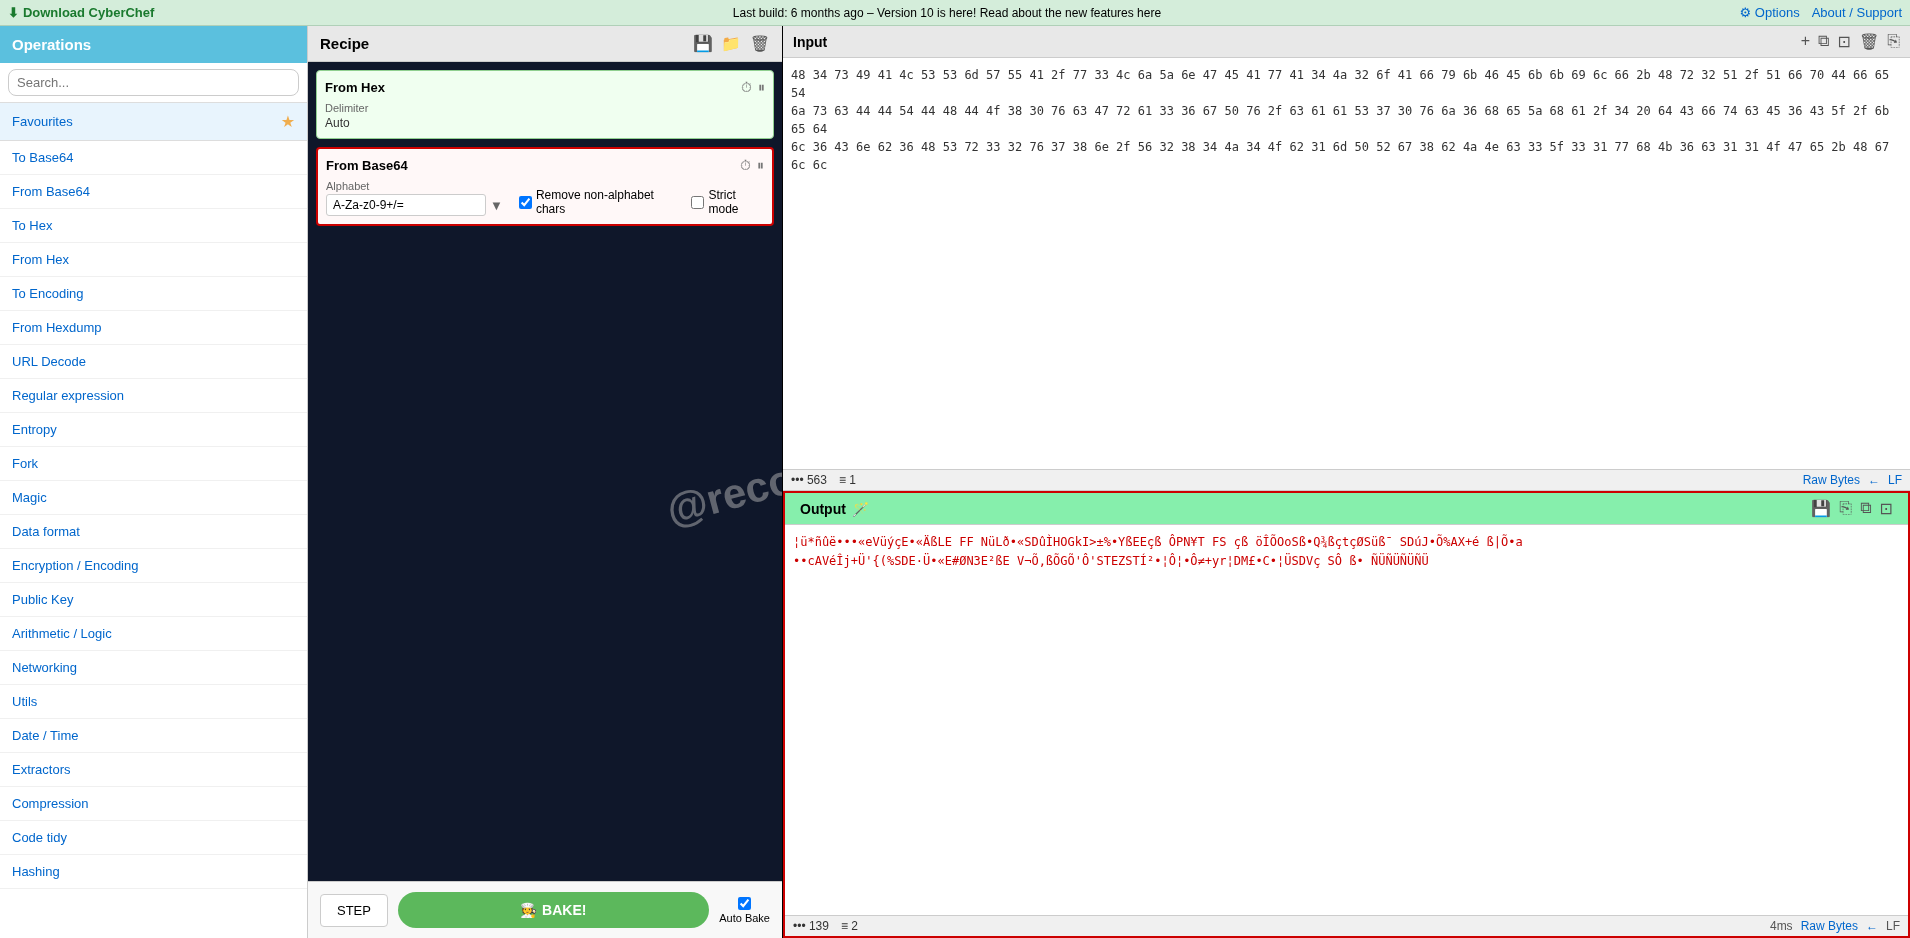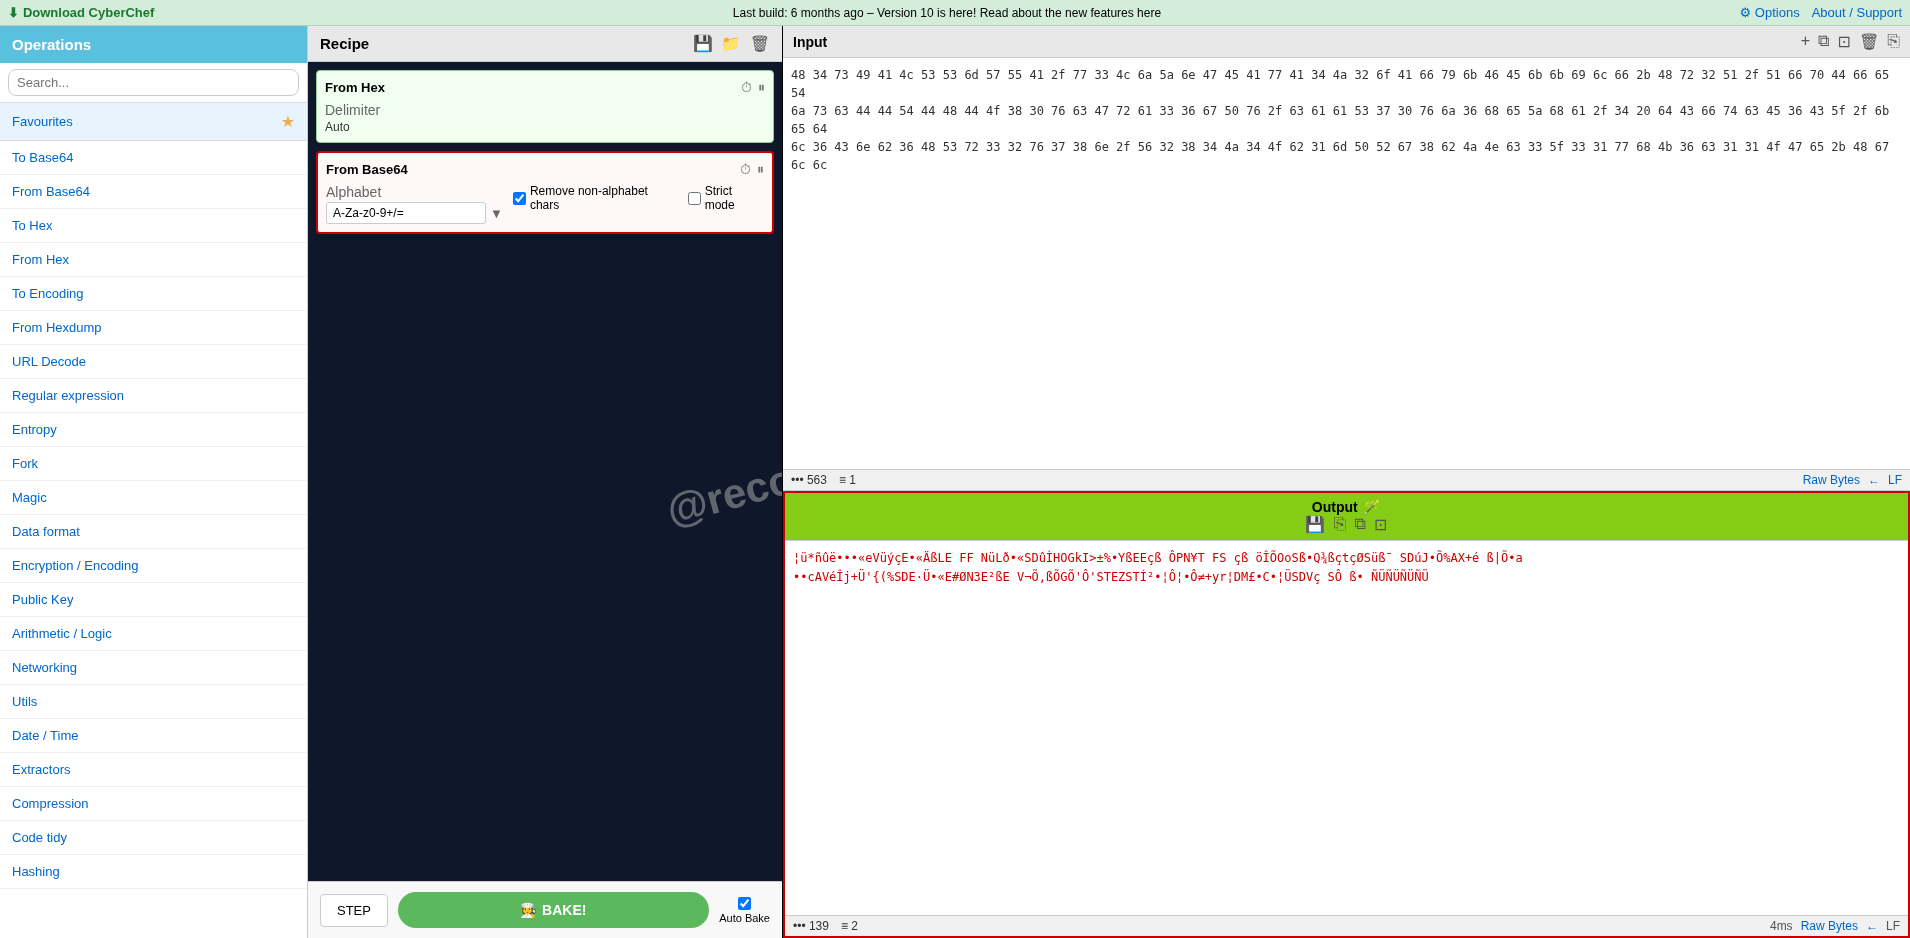--- a/index.html
+++ b/index.html
@@ -79,24 +79,24 @@
     
     .recipe-card-active {
       background: #fff8f8; border: 2px solid #cc0000;
       border-radius: 4px; margin-bottom: 8px; padding: 8px;
     }
     .recipe-card-active .recipe-card-header {
       display: flex; align-items: center; justify-content: space-between;
       margin-bottom: 6px;
     }
 
-    .field-label { font-size: 14px; color: #666; margin-bottom: 2px; }
+    .field-label { font-size: 11px; color: #666; margin-bottom: 2px; }
     .field-value { font-size: 12px; color: #333; }
 
-    .alphabet-row { display: flex; align-items: flex-start; gap: 10px; margin-top: 4px; }
+    .alphabet-row { display: flex; align-items: flex-end; gap: 16px; margin-top: 4px; }
     .alphabet-select {
       padding: 3px 6px; border: 1px solid #ccc; border-radius: 3px;
       font-size: 12px; width: 160px; background: #fff;
     }
     .checkbox-label { display: flex; align-items: center; gap: 4px; font-size: 12px; cursor: pointer; }
     .checkbox-label input { cursor: pointer; }
 
     
     #watermark {
       position: absolute; left: 308px; top: 200px;
@@ -153,21 +153,21 @@
     }
     #output-statusbar {
       display: flex; align-items: center; justify-content: space-between;
       padding: 3px 8px; background: #f0f0f0; border-bottom: 1px solid #ccc;
       font-size: 12px;
     }
     #output-statusbar-left { display: flex; gap: 12px; color: #333; }
     #output-statusbar-right { display: flex; gap: 8px; color: #0066cc; font-size: 12px; cursor: pointer; }
     #output-header {
       display: flex; align-items: center; justify-content: space-between;
-      padding: 6px 15px; background: #84cc16; border-bottom: 1px solid #ccc; flex-direction: column;
+      padding: 6px 15px; background: #86efac; border-bottom: 1px solid #ccc;
     }
     #output-title { font-weight: bold; font-size: 14px; display: flex; align-items: center; gap: 6px; }
     #output-icons { display: flex; gap: 8px; font-size: 16px; color: #555; cursor: pointer; }
     #output-content {
       flex: 1; padding: 8px; font-family: monospace; font-size: 12px;
       color: #cc0000; overflow: auto; white-space: pre-wrap; word-break: break-all;
       line-height: 1.6; background: #fff;
     }
 
     

